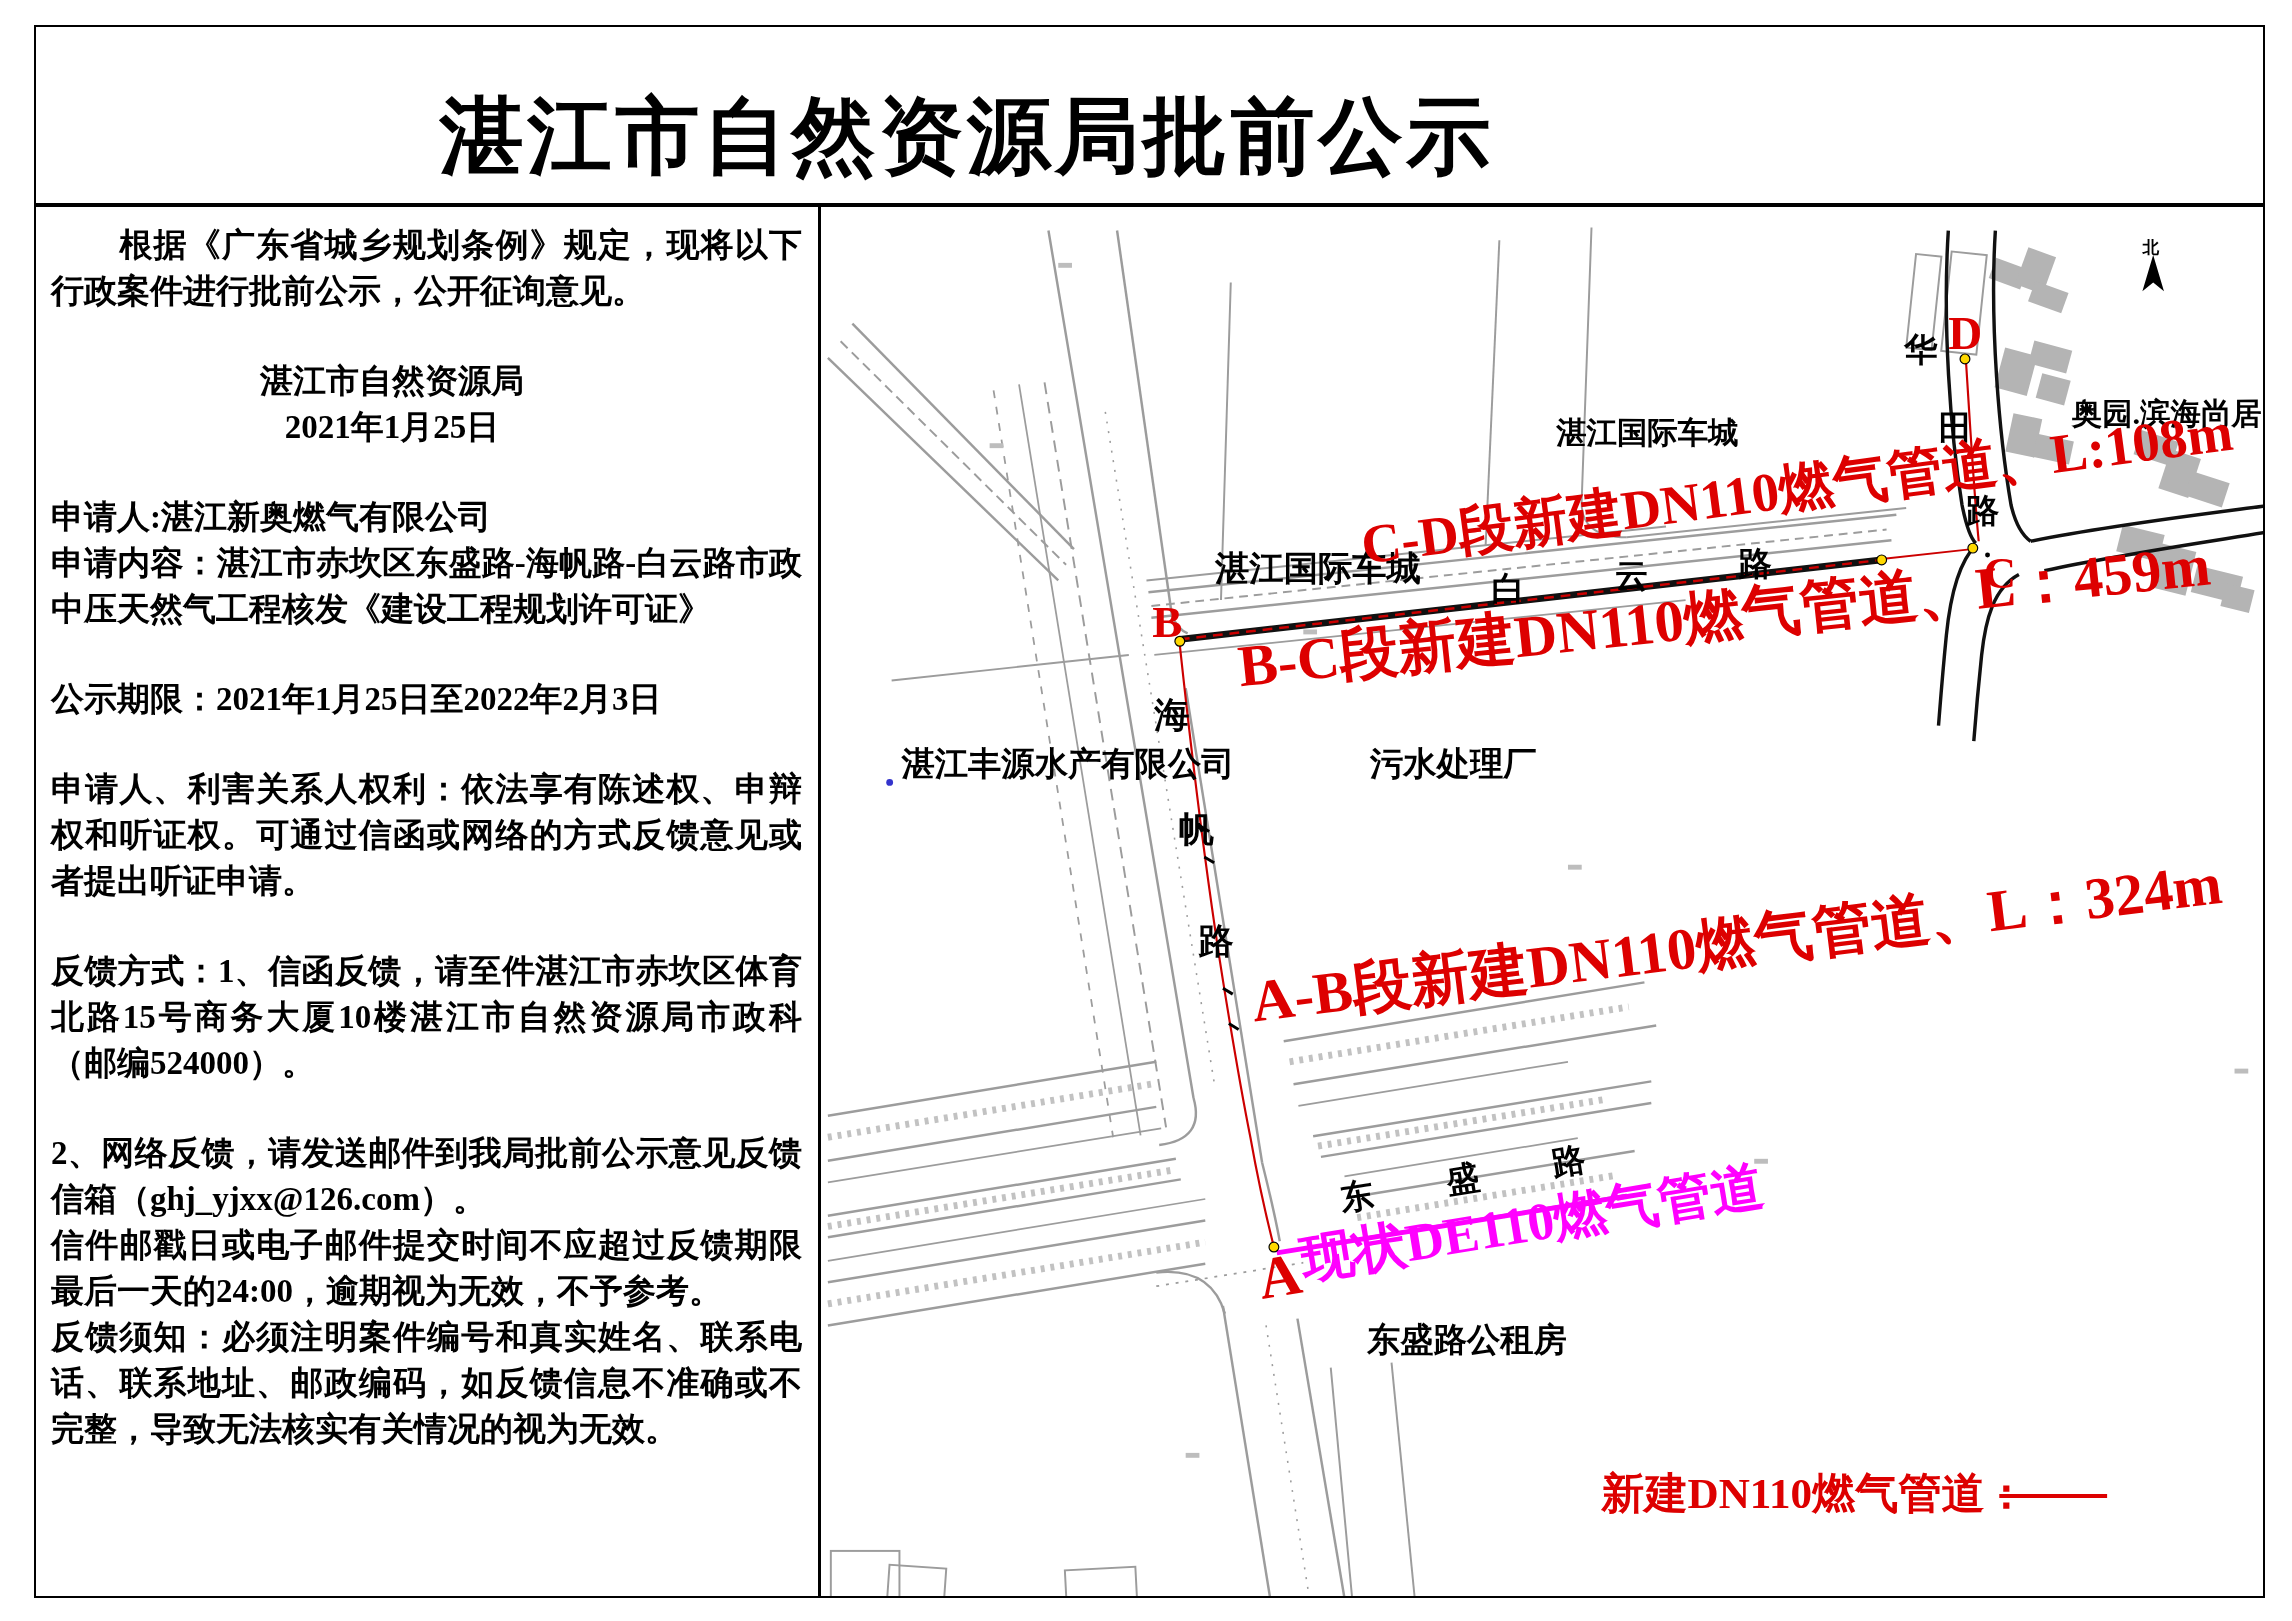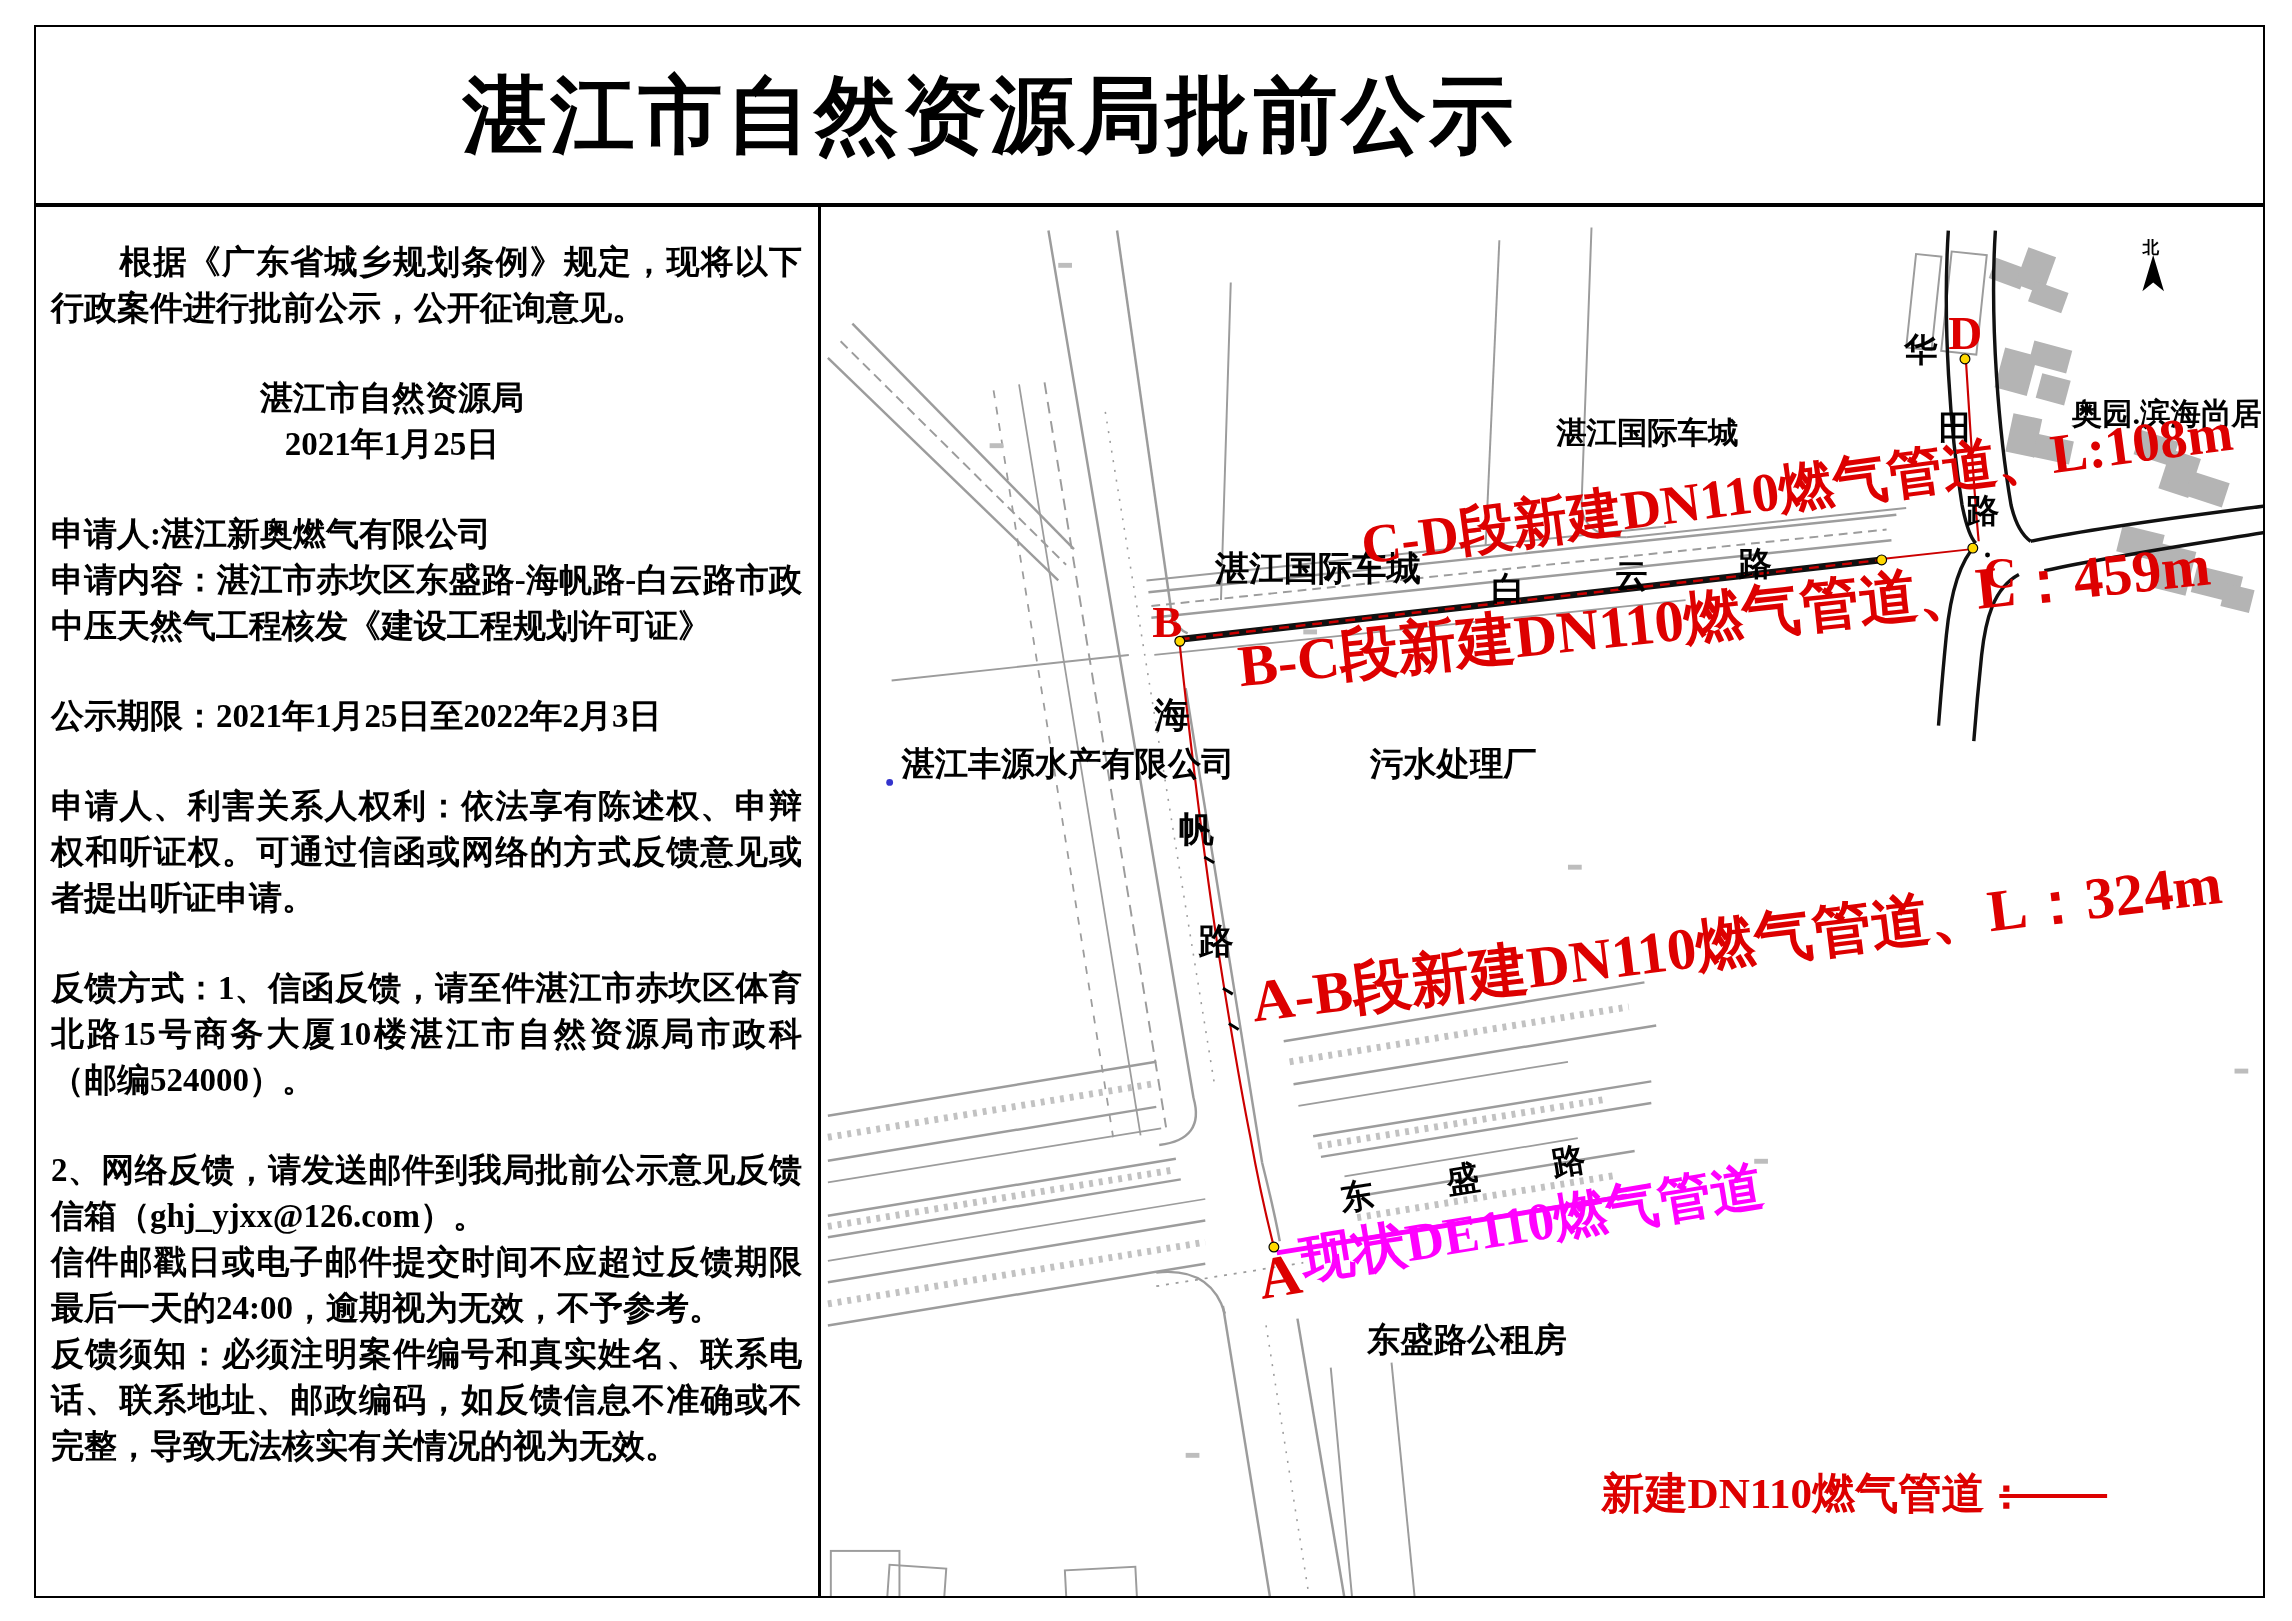--- a/index.html
+++ b/index.html
@@ -1,24 +1,24 @@
 <!DOCTYPE html>
 <html><head>
 <meta charset="utf-8">
 <style>
   html,body{margin:0;padding:0;background:#fff;}
   #page{position:relative;width:2293px;height:1621px;background:#ffffff;overflow:hidden;
         font-family:"Liberation Serif","DejaVu Serif",serif;}
   #frame{position:absolute;left:34px;top:24.5px;width:2227px;height:1569px;border:2px solid #000;}
-  #titlebar{position:absolute;left:392px;top:37px;width:1196px;height:157px;
-            display:flex;align-items:center;justify-content:center;}
+  #titlebar{position:absolute;left:369px;top:37px;width:1196px;height:157px;
+            display:flex;align-items:flex-end;justify-content:center;}
   #titlebar .t{font-size:84px;font-weight:bold;color:#000;letter-spacing:3.9px;white-space:nowrap;}
   #hline{position:absolute;left:34px;top:203px;width:2229px;height:3.9px;background:#000;}
   #vline{position:absolute;left:818px;top:207px;width:2.9px;height:1389px;background:#000;}
-  #lefttext{position:absolute;left:51px;top:239px;width:751px;color:#000;
+  #lefttext{position:absolute;left:51px;top:222px;width:751px;color:#000;
             font-size:33px;line-height:46px;font-weight:bold;text-align:justify;}
   #lefttext p{margin:0;}
   #lefttext p.gap{margin-top:44px;}
   #lefttext p.right{text-align:center;padding-right:69px;}
   #mapwrap{position:absolute;left:821px;top:207px;width:1442px;height:1389px;}
   svg text{font-family:"Liberation Serif","DejaVu Serif",serif;}
 </style>
 </head>
 <body>
 

